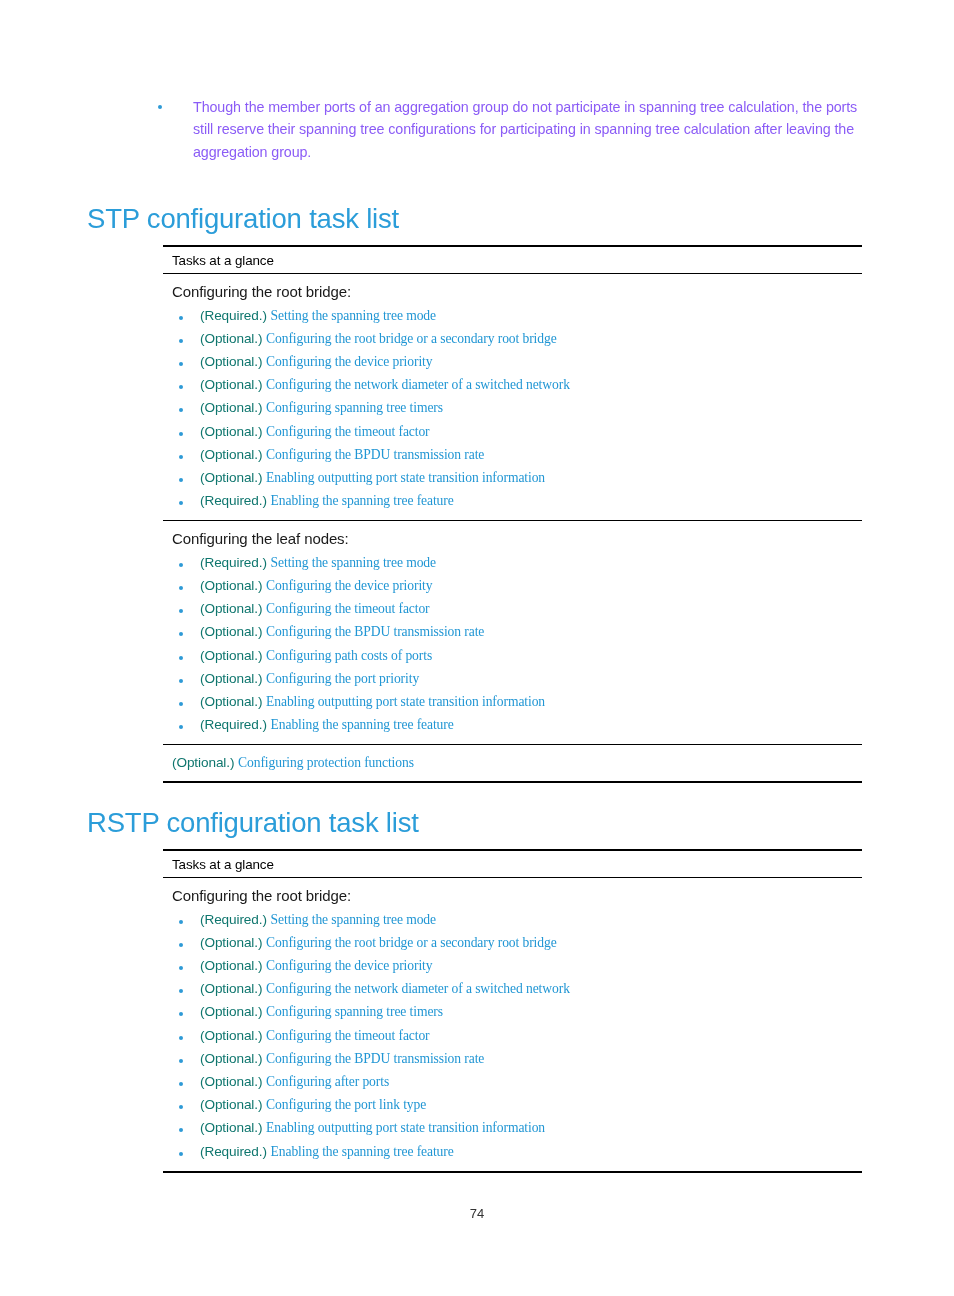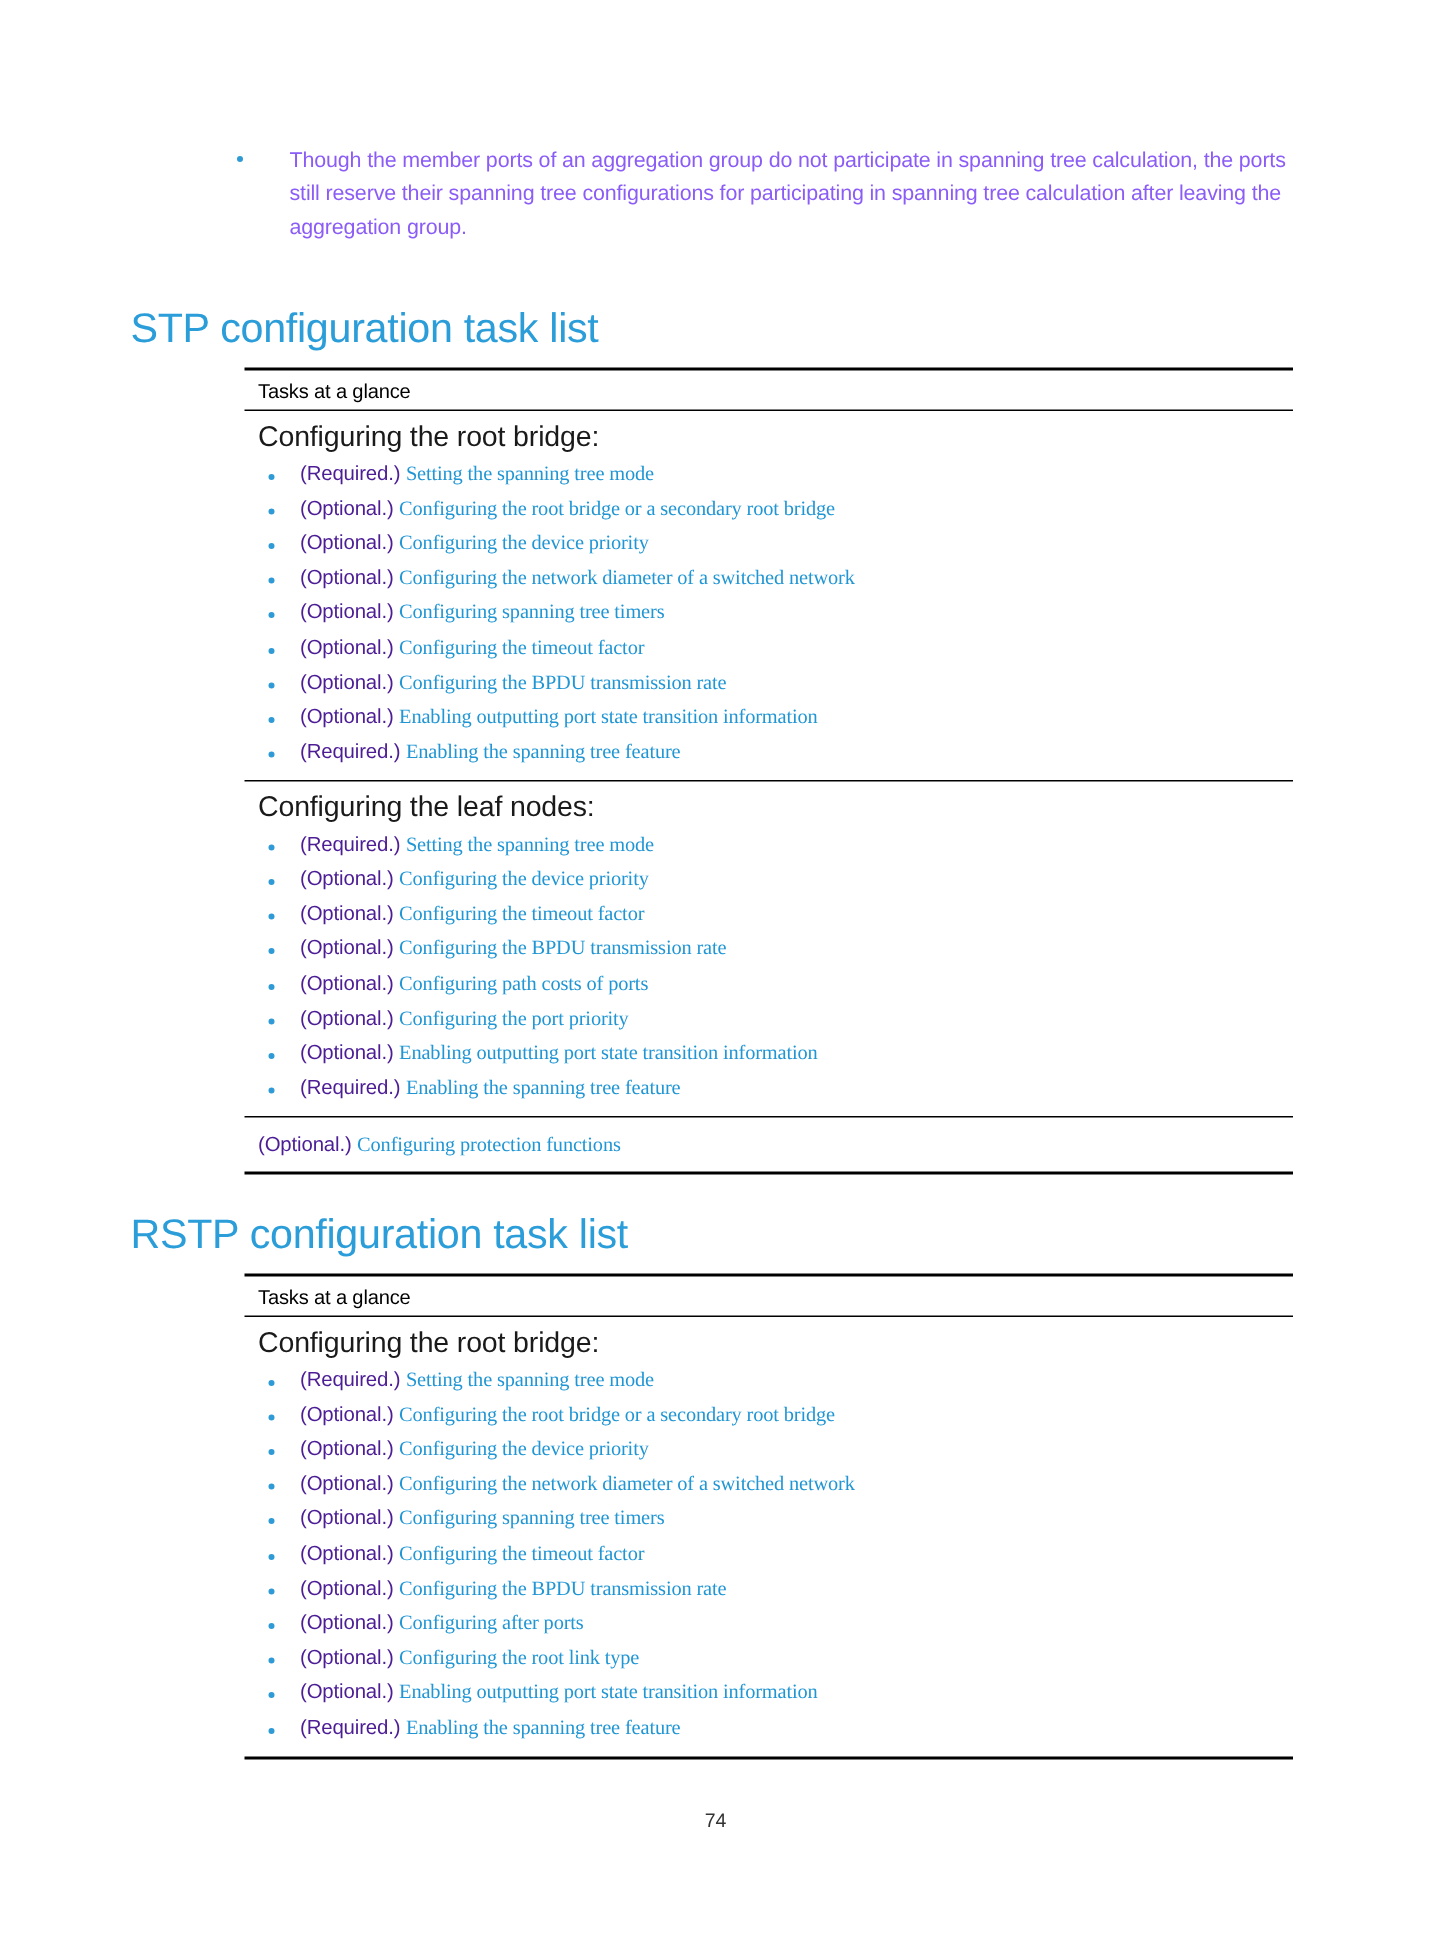--- a/index.html
+++ b/index.html
@@ -91,21 +91,21 @@
   }
 
   .tbl-row {
     padding: 7px 0 8px 9px;
   }
   .tbl-row.sep {
     border-top: 1px solid #000;
   }
 
   .row-lead {
-    font-size: 19px;
+    font-size: 15px;
     line-height: 21.5px;
     color: #1a1a1a;
     letter-spacing: -0.1px;
     margin-bottom: 1px;
   }
 
   ul.task-list {
     list-style: none;
     margin: 0;
     padding: 0;
@@ -129,21 +129,21 @@
     width: 4px;
     height: 4px;
     border-radius: 50%;
     background: #2e9ad6;
   }
   .li-body {
     flex: 1 1 auto;
     white-space: nowrap;
   }
   .tag {
-    color: #4c1d95;
+    color: #0f766e;
   }
   .lnk {
     color: #2196d4;
     text-decoration: none;
     cursor: pointer;
     font-family: Liberation Serif, serif;
   }
   .plain-row {
     font-size: 13.6px;
     line-height: 21px;
@@ -351,21 +351,21 @@
         <li>
             <span class="li-bullet">
               <i></i>
             </span>
             <span class="li-body"><span class="tag">(Optional.)</span> <a class="lnk">Configuring after ports</a></span>
           </li>
         <li>
             <span class="li-bullet">
               <i></i>
             </span>
-            <span class="li-body"><span class="tag">(Optional.)</span> <a class="lnk">Configuring the root link type</a></span>
+            <span class="li-body"><span class="tag">(Optional.)</span> <a class="lnk">Configuring the port link type</a></span>
           </li>
         <li>
             <span class="li-bullet">
               <i></i>
             </span>
             <span class="li-body"><span class="tag">(Optional.)</span> <a class="lnk">Enabling outputting port state transition information</a></span>
           </li>
         <li>
             <span class="li-bullet">
               <i></i>

